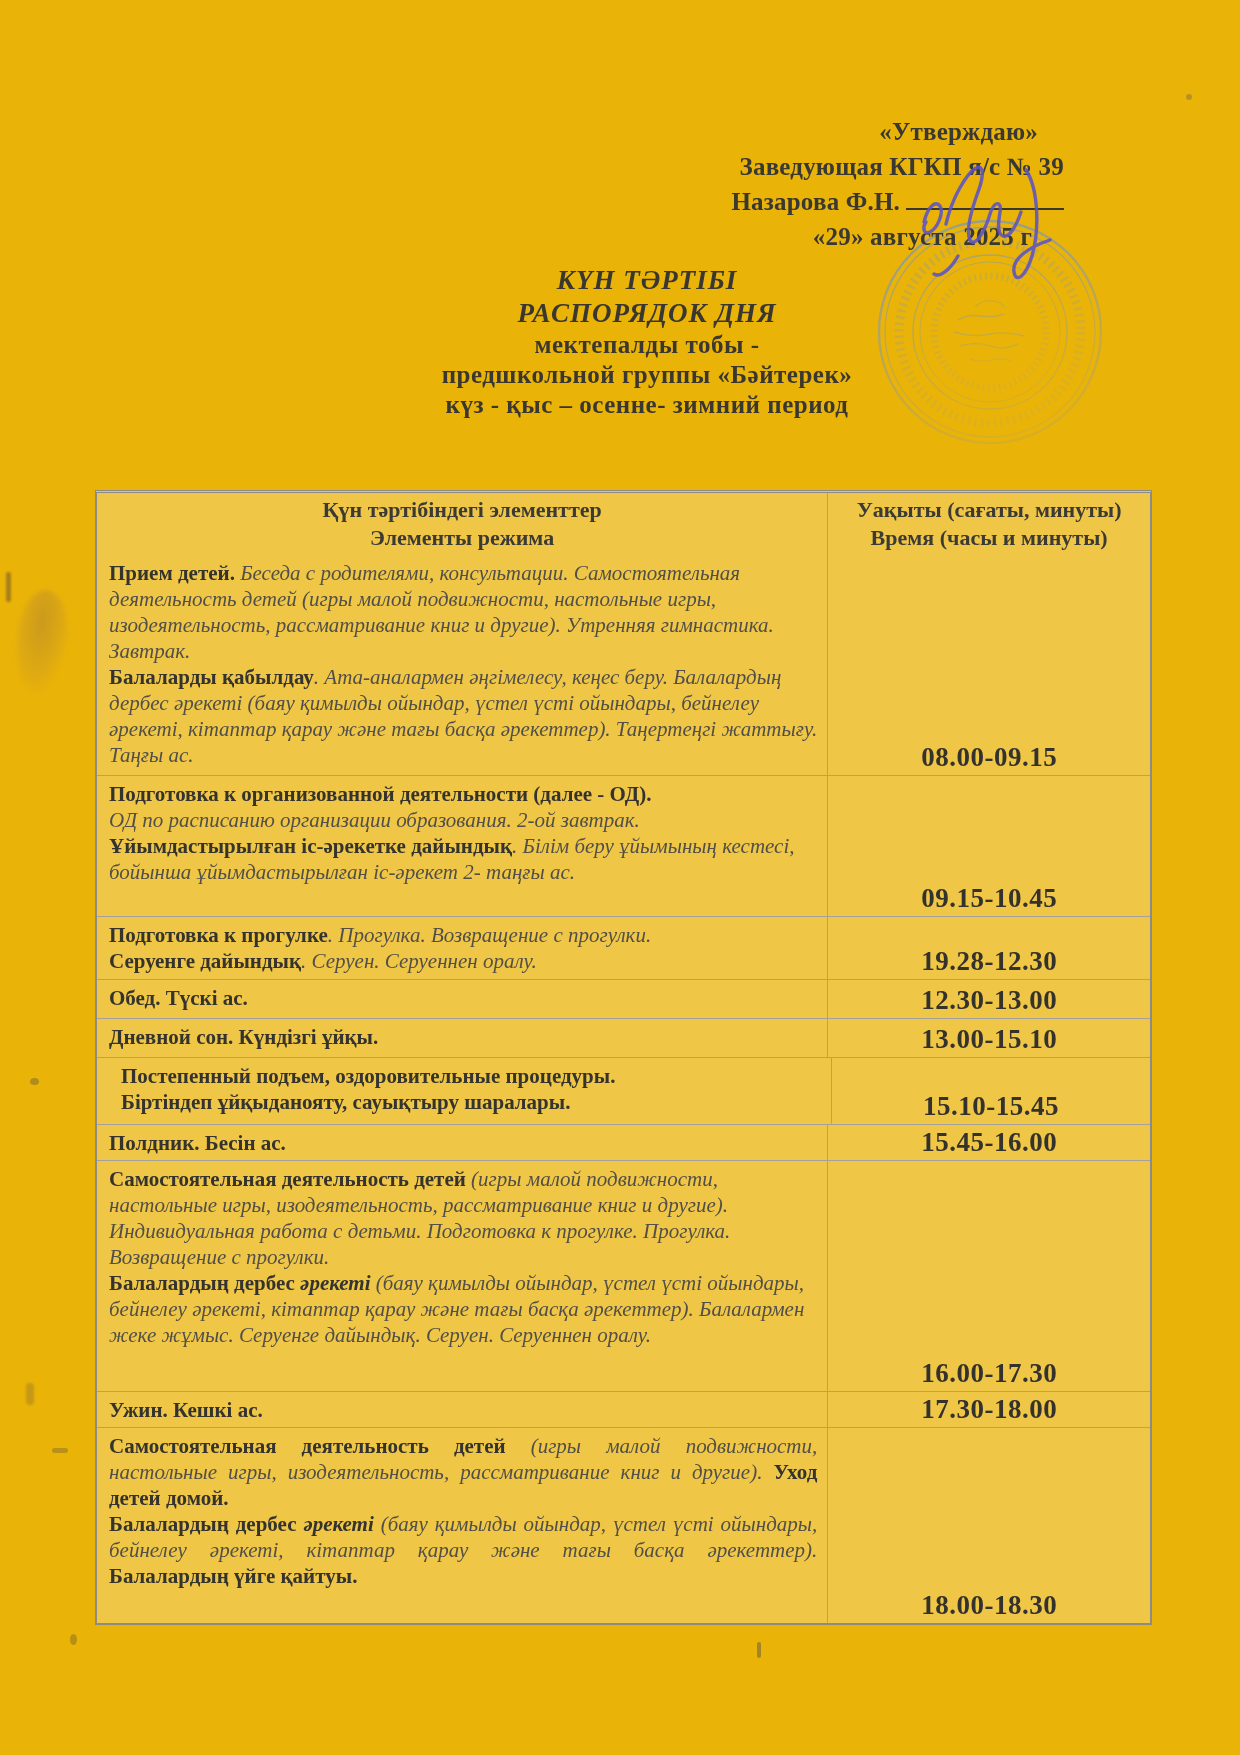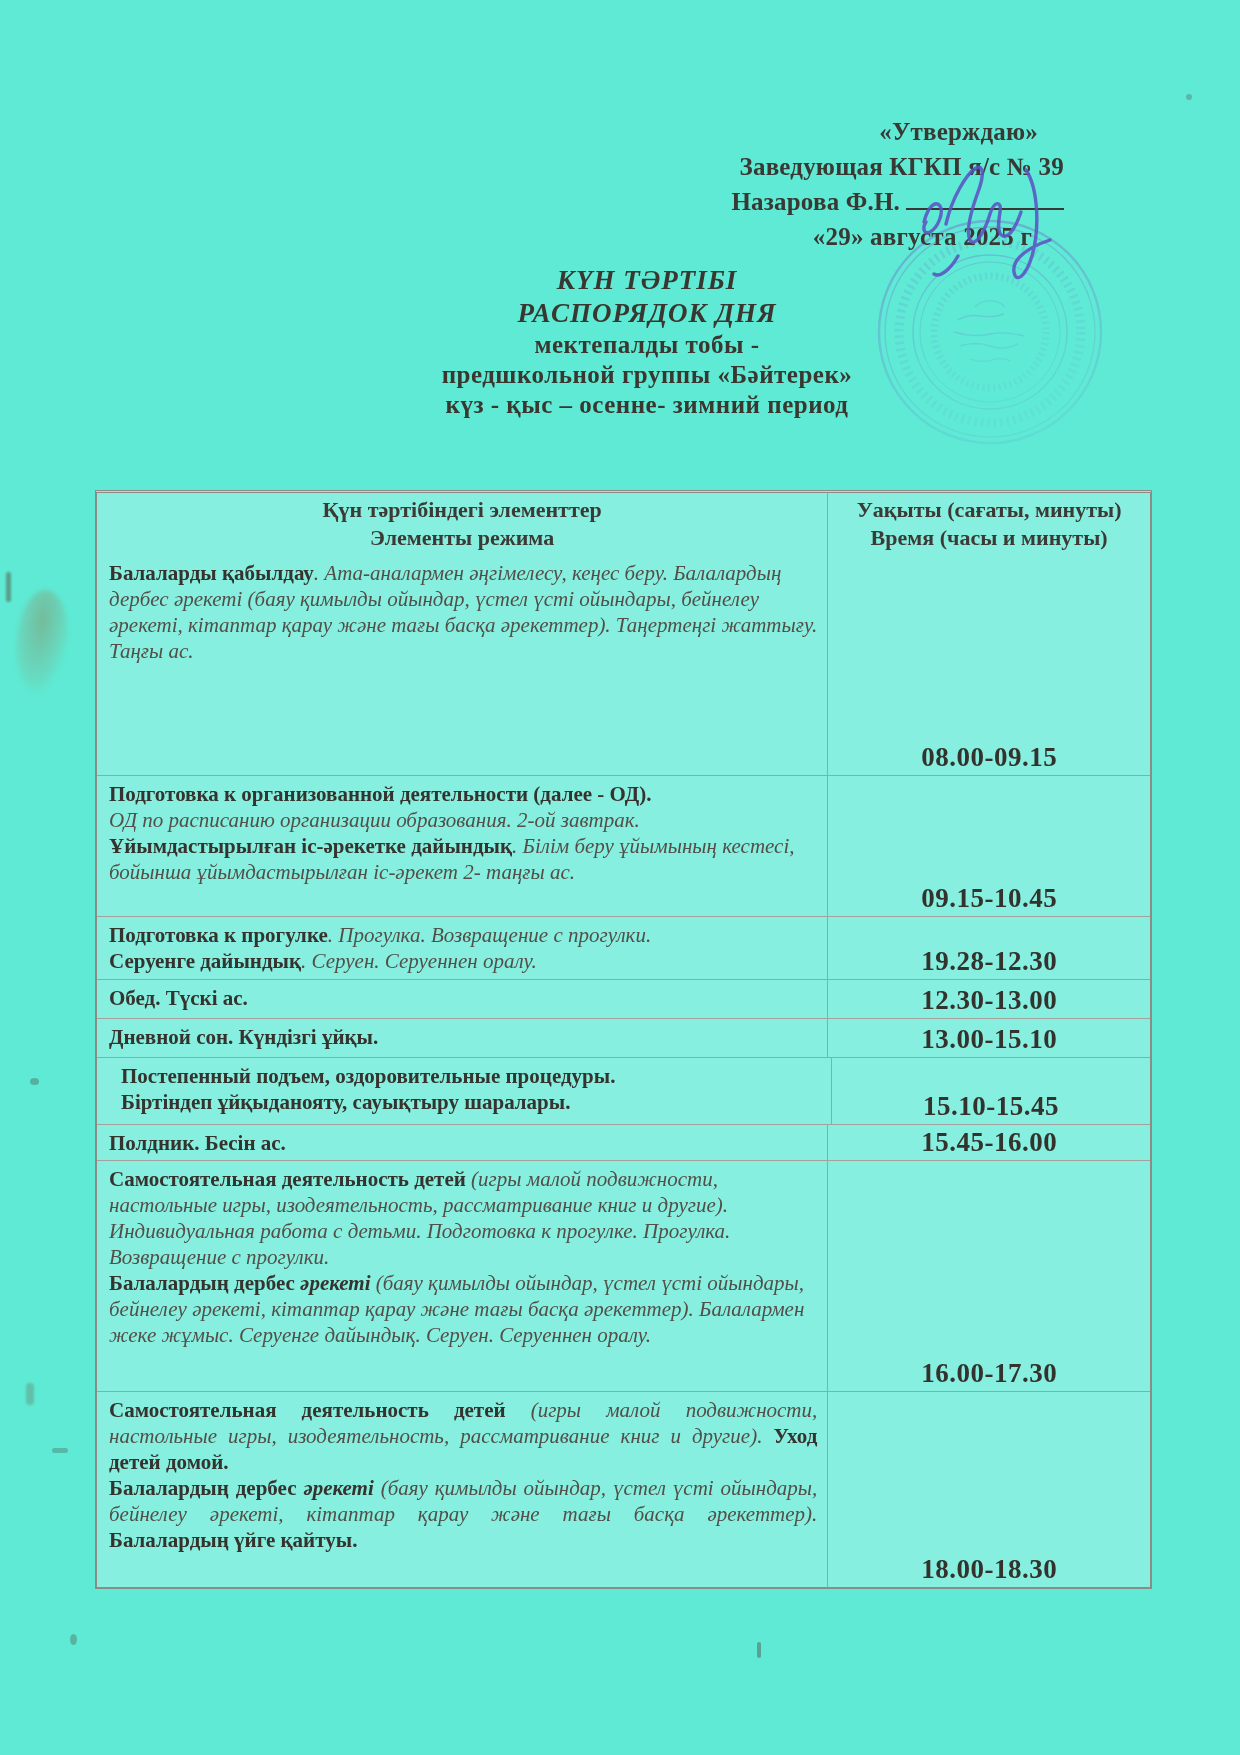--- a/index.html
+++ b/index.html
@@ -1,18 +1,18 @@
 <!DOCTYPE html>
 <html><head>
 <meta charset="utf-8">
 <style>
   html,body{margin:0;padding:0;background:#e8e8e6;}
   .page{
     position:relative;width:1240px;height:1755px;margin:0 auto;
-    background:#5eead4;overflow:hidden;
+    background:#eab308;overflow:hidden;
     font-family:"Liberation Serif","DejaVu Serif",serif;
     color:#403e39;
   }
   
   .approval{
     position:absolute;top:114px;right:176px;width:560px;
     text-align:right;font-weight:bold;font-size:25px;line-height:35px;
     color:#3a3833;letter-spacing:.2px;z-index:3;
   }
   .ap-ind1{margin-right:26px;}
@@ -127,20 +127,21 @@
         <div>Элементы режима</div>
       </div>
       <div class="tcell right" style="flex-direction:column;">
         <div>Уақыты (сағаты, минуты)</div>
         <div>Время (часы и минуты)</div>
       </div>
     </div>
     <div>
         <div class="trow" style="min-height: 220px;">
           <div class="tcell left">
+            <div class="para"><span class="seg-b">Прием детей. </span><span class="seg-i">Беседа с родителями, консультации. Самостоятельная деятельность детей (игры малой подвижности, настольные игры, изодеятельность, рассматривание книг и другие).  Утренняя гимнастика.  Завтрак.</span></div>
             <div class="para"><span class="seg-b">Балаларды қабылдау</span><span class="seg-i">. Ата-аналармен әңгімелесу, кеңес беру. Балалардың дербес әрекеті (баяу қимылды ойындар, үстел үсті ойындары, бейнелеу әрекеті, кітаптар қарау және тағы басқа әрекеттер). Таңертеңгі жаттығу. Таңғы ас.</span></div>
           </div>
           <div class="tcell right">
             <span class="time">08.00-09.15</span>
           </div>
         </div>
         <div class="trow" style="min-height: 140px;">
           <div class="tcell left">
             <div class="para"><span class="seg-b">Подготовка к организованной деятельности (далее - ОД).</span></div>
             <div class="para"><span class="seg-i">ОД по расписанию организации образования. 2-ой завтрак.</span></div>
@@ -194,20 +195,28 @@
         </div>
         <div class="trow" style="min-height: 230px;">
           <div class="tcell left">
             <div class="para"><span class="seg-b">Самостоятельная деятельность детей </span><span class="seg-i">(игры малой подвижности, настольные игры, изодеятельность, рассматривание книг и другие). Индивидуальная работа с детьми. Подготовка к прогулке. Прогулка. Возвращение с прогулки.</span></div>
             <div class="para"><span class="seg-b">Балалардың дербес </span><span class="seg-bi">әрекеті </span><span class="seg-i">(баяу қимылды ойындар, үстел үсті ойындары, бейнелеу әрекеті, кітаптар қарау және тағы басқа әрекеттер). Балалармен жеке жұмыс. Серуенге дайындық. Серуен. Серуеннен оралу.</span></div>
           </div>
           <div class="tcell right">
             <span class="time">16.00-17.30</span>
           </div>
         </div>
+        <div class="trow" style="min-height: 34px;">
+          <div class="tcell left">
+            <div class="para"><span class="seg-b">Ужин. Кешкі ас.</span></div>
+          </div>
+          <div class="tcell right">
+            <span class="time">17.30-18.00</span>
+          </div>
+        </div>
         <div class="trow" style="min-height: 195px;">
           <div class="tcell left">
             <div class="para justify"><span class="seg-b">Самостоятельная деятельность детей </span><span class="seg-i">(игры малой подвижности, настольные игры, изодеятельность, рассматривание книг и другие). </span><span class="seg-b">Уход детей домой.</span></div>
             <div class="para justify"><span class="seg-b">Балалардың дербес </span><span class="seg-bi">әрекеті </span><span class="seg-i">(баяу қимылды ойындар, үстел үсті ойындары, бейнелеу әрекеті, кітаптар қарау және тағы басқа әрекеттер). </span><span class="seg-b">Балалардың үйге қайтуы.</span></div>
           </div>
           <div class="tcell right">
             <span class="time">18.00-18.30</span>
           </div>
         </div>
       </div>

